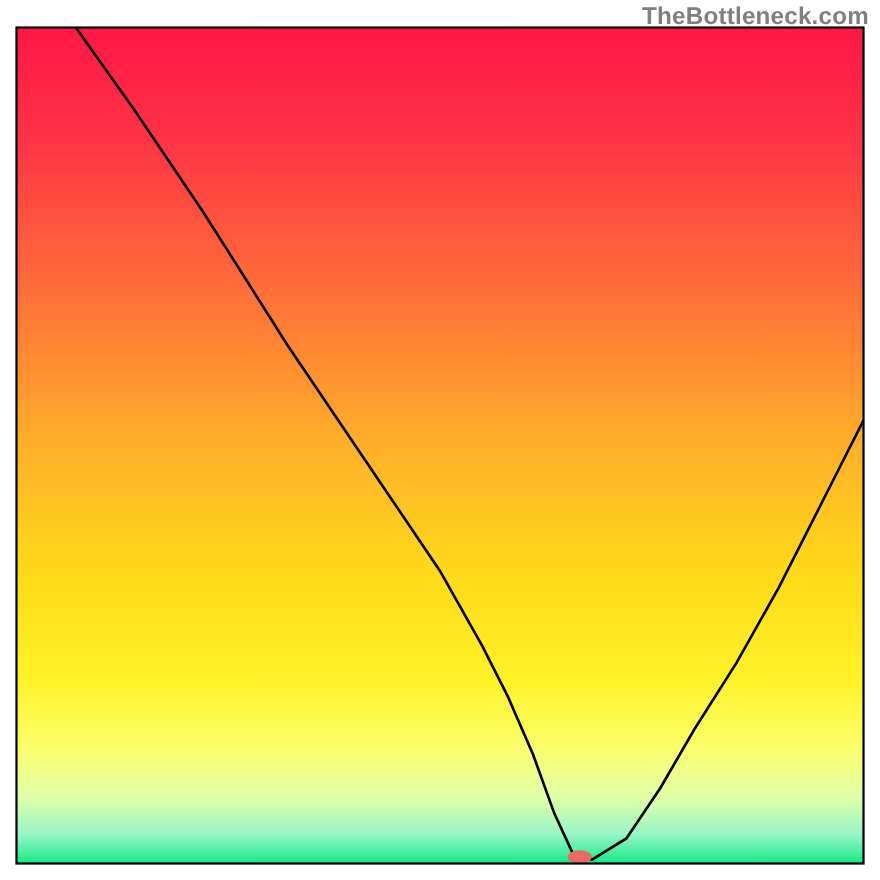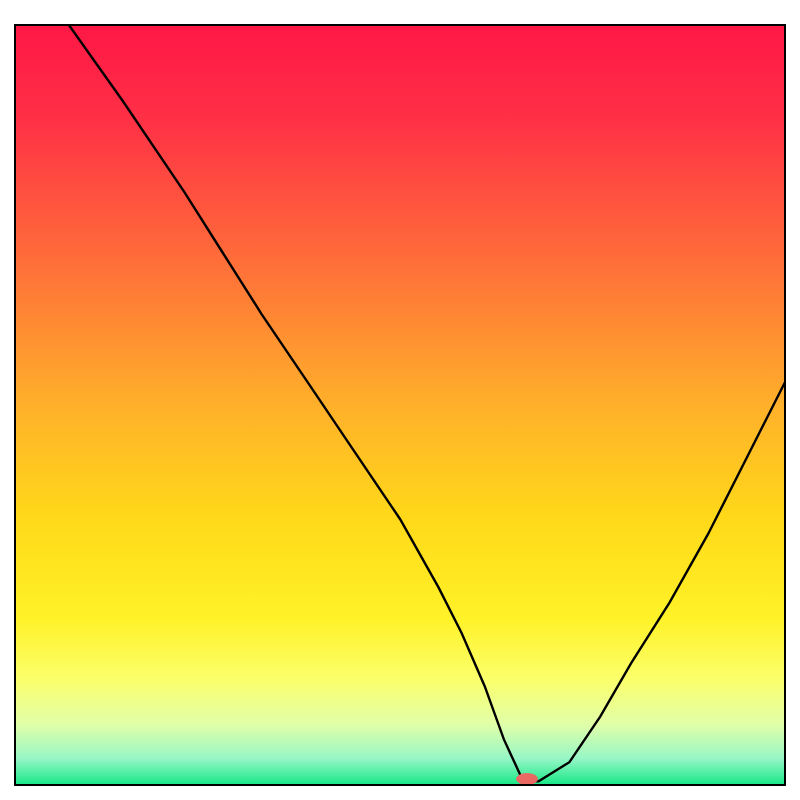--- a/index.html
+++ b/index.html
@@ -30,20 +30,21 @@
     left: 0;
     top: 0;
     width: 800px;
     height: 800px;
   }
 </style>
 </head>
 <body>
 
 <div class="stage">
+  <div class="watermark">TheBottleneck.com</div>
 
   <svg class="plot" viewBox="0 0 800 800">
     <defs>
       <linearGradient id="bg-grad" x1="0" y1="0" x2="0" y2="1">
           <stop offset="0%" stop-color="#ff1846"></stop>
           <stop offset="12%" stop-color="#ff2f46"></stop>
           <stop offset="30%" stop-color="#ff6a3a"></stop>
           <stop offset="50%" stop-color="#ffb02a"></stop>
           <stop offset="65%" stop-color="#ffd919"></stop>
           <stop offset="78%" stop-color="#fff228"></stop>

